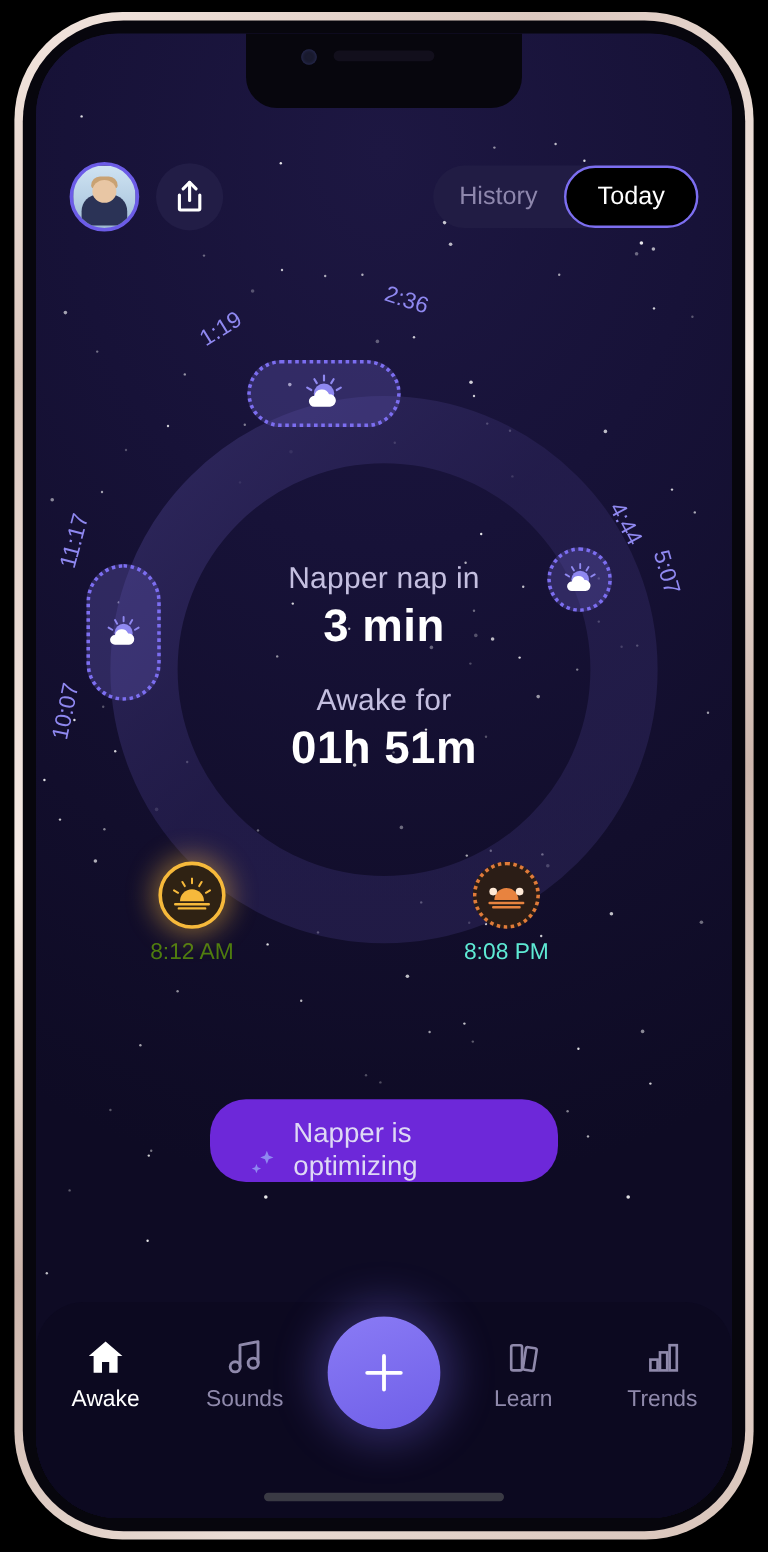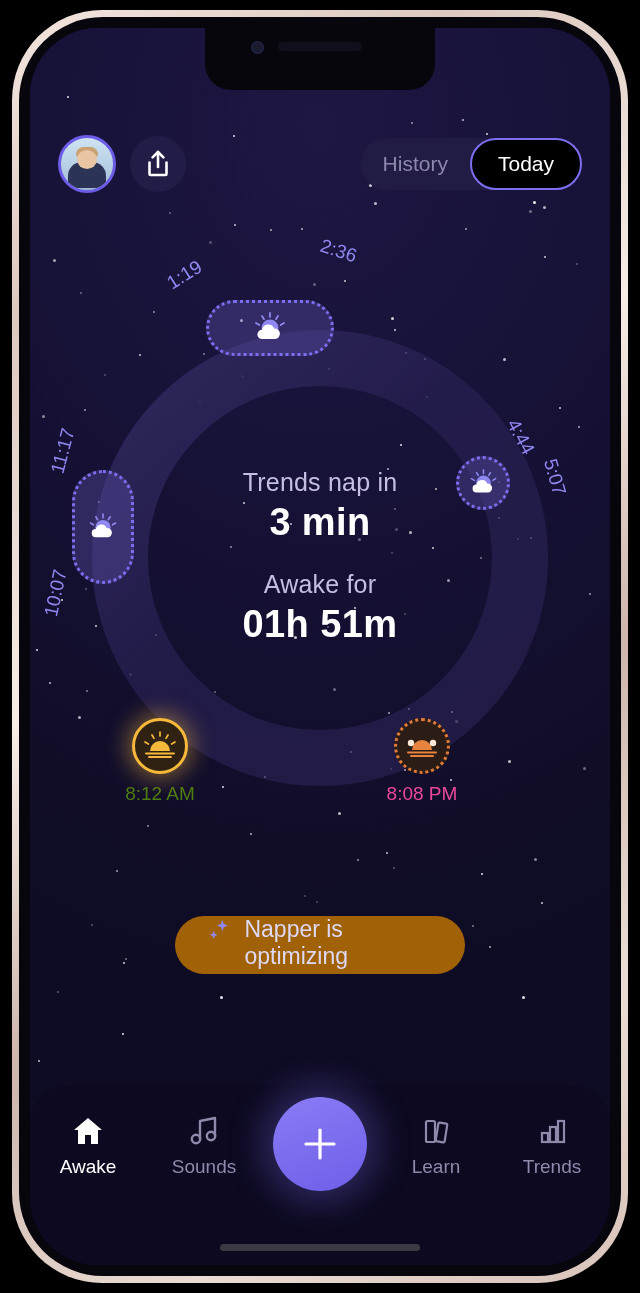--- a/index.html
+++ b/index.html
@@ -83,26 +83,26 @@
     background:rgba(86,77,160,.42); border:3px dotted #7c6ef0;}
   .time-lab{position:absolute; z-index:13; color:#8f88f0; font-size:19px; white-space:nowrap;}
 
   
   .sun-marker{position:absolute; z-index:15; text-align:center; width:120px;}
   .sun-disc{width:56px;height:56px;border-radius:50%;margin:0 auto;display:flex;align-items:center;justify-content:center;position:relative;}
   .sun-disc.rise{background:#2f2213;border:3px solid #f6b93b;box-shadow:0 0 22px 5px rgba(246,185,59,.45);}
   .sun-disc.set{background:#2b1d16;border:3px dotted #e07b39;}
   .sun-time{margin-top:9px;font-size:19px;}
   .sun-time.rise{color:#4d7c0f;}
-  .sun-time.set{color:#ec4899;}
+  .sun-time.set{color:#5eead4;}
 
   
   .opt-pill{position:absolute; left:50%; transform:translateX(-50%); top:888px; z-index:20;
-    height:58px; display:flex; align-items:flex-start; gap:12px; padding:0 30px;
-    background:#a16207; border-radius:30px;}
+    height:69px; display:flex; align-items:flex-end; gap:12px; padding:0 30px;
+    background:#6d28d9; border-radius:30px;}
   .opt-text{color:#ded9f5; font-size:23px;}
 
   
   .player{position:absolute; left:28px; right:28px; top:1060px; height:94px; z-index:20;
     background:#3b3668; border-radius:26px; display:flex; align-items:center; padding:0 20px; gap:14px;}
   .mascot{width:56px;height:70px;position:relative;flex:none;}
   .player-mid{flex:1; display:flex; flex-direction:column; gap:11px; padding-left:4px;}
   .player-row{display:flex;align-items:center;justify-content:space-between;padding-right:6px;}
   .player-title{color:#fff;font-size:23px;}
   .player-time{display:flex;align-items:center;gap:9px;color:#fff;font-size:23px;}
@@ -321,21 +321,21 @@
             <path d="M19 2v4M11 5l2 3.3M27 5l-2 3.3M5 12l3.4 2M33 12l-3.4 2"></path>
           </g>
           <circle cx="19" cy="17" r="8.5" fill="#8f88f0"></circle>
           <path d="M11 28a4.6 4.6 0 010-9.2 6.4 6.4 0 0112.2-1.3 4.4 4.4 0 01.9 10.5H11z" fill="#fff"></path>
         </svg>
       </div>
       <div class="time-lab" style="left:10px; top:222px; transform:rotate(-75deg);">11:17</div>
       <div class="time-lab" style="left:2px; top:364px; transform:rotate(-78deg);">10:07</div>
 
       <div class="center-text">
-        <div class="ct-label">Trends nap in</div>
+        <div class="ct-label">Napper nap in</div>
         <div class="ct-value">3 min</div>
         <div class="ct-gap"></div>
         <div class="ct-label">Awake for</div>
         <div class="ct-value">01h 51m</div>
       </div>
 
       <div class="sun-marker" style="left:70px; top:500px;">
         <div class="sun-disc rise">
           <svg width="34" height="30" viewBox="0 0 34 30">
             <g stroke="#f6b93b" stroke-width="1.7" stroke-linecap="round">

